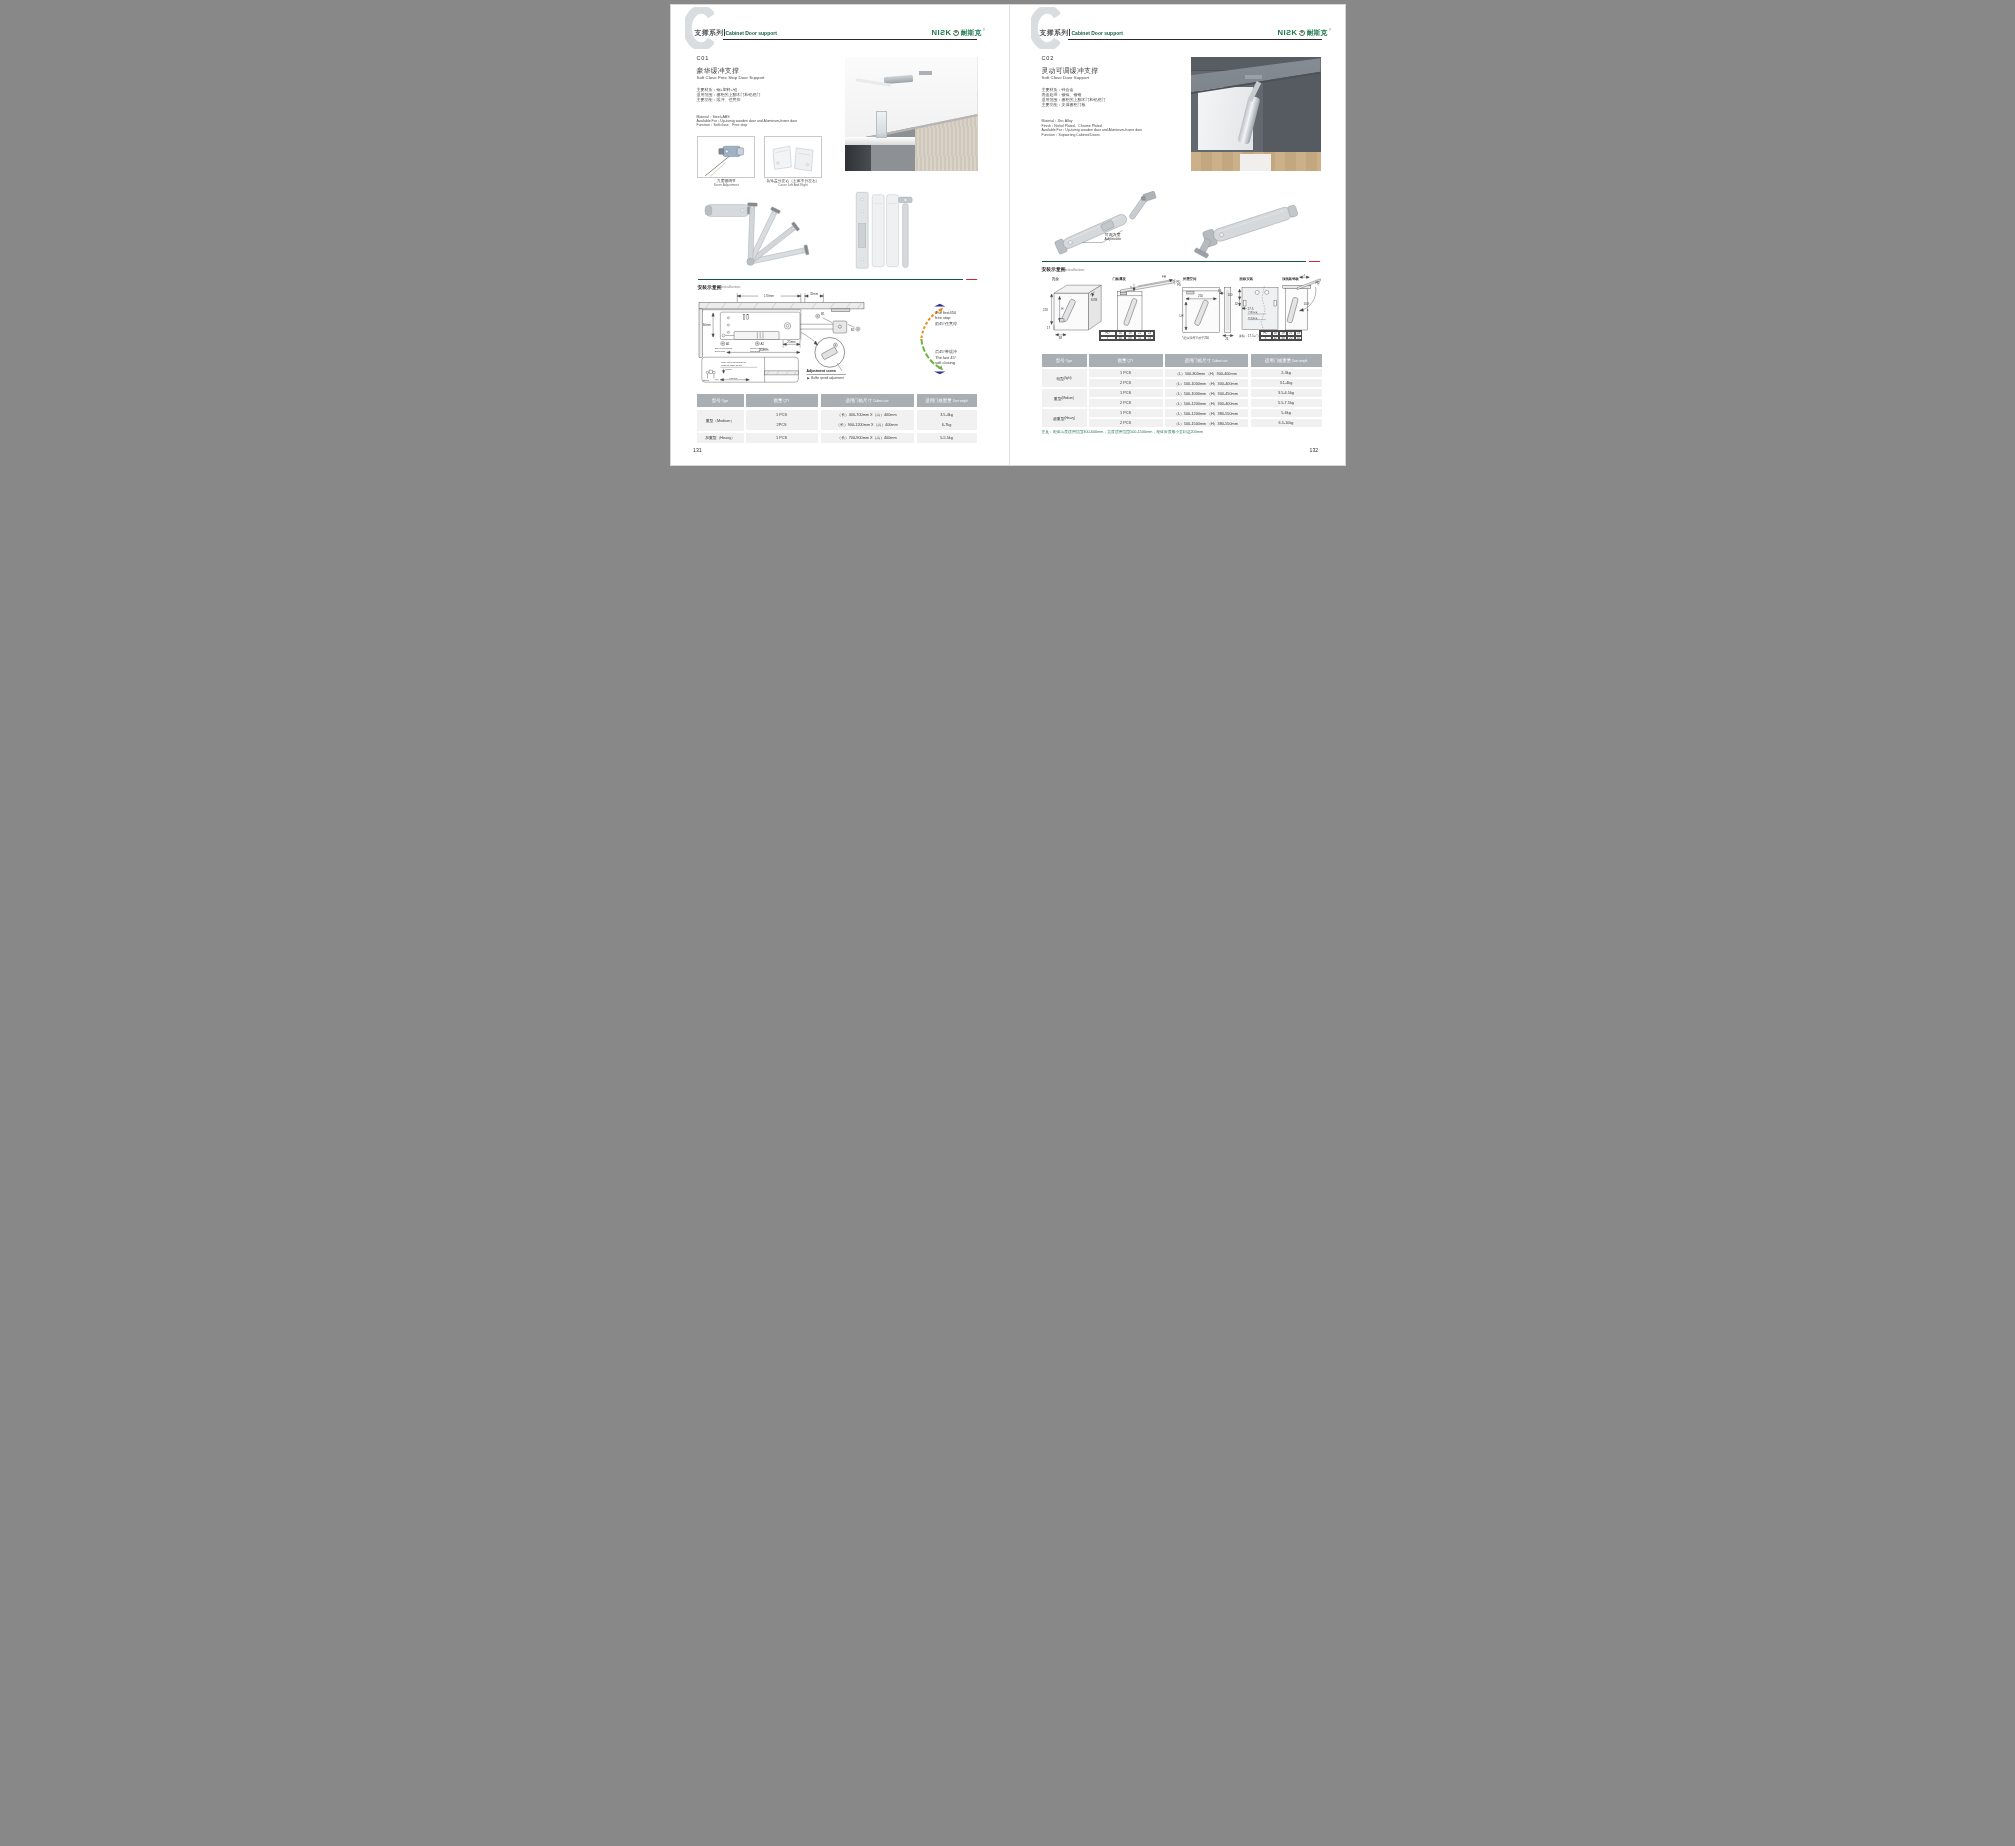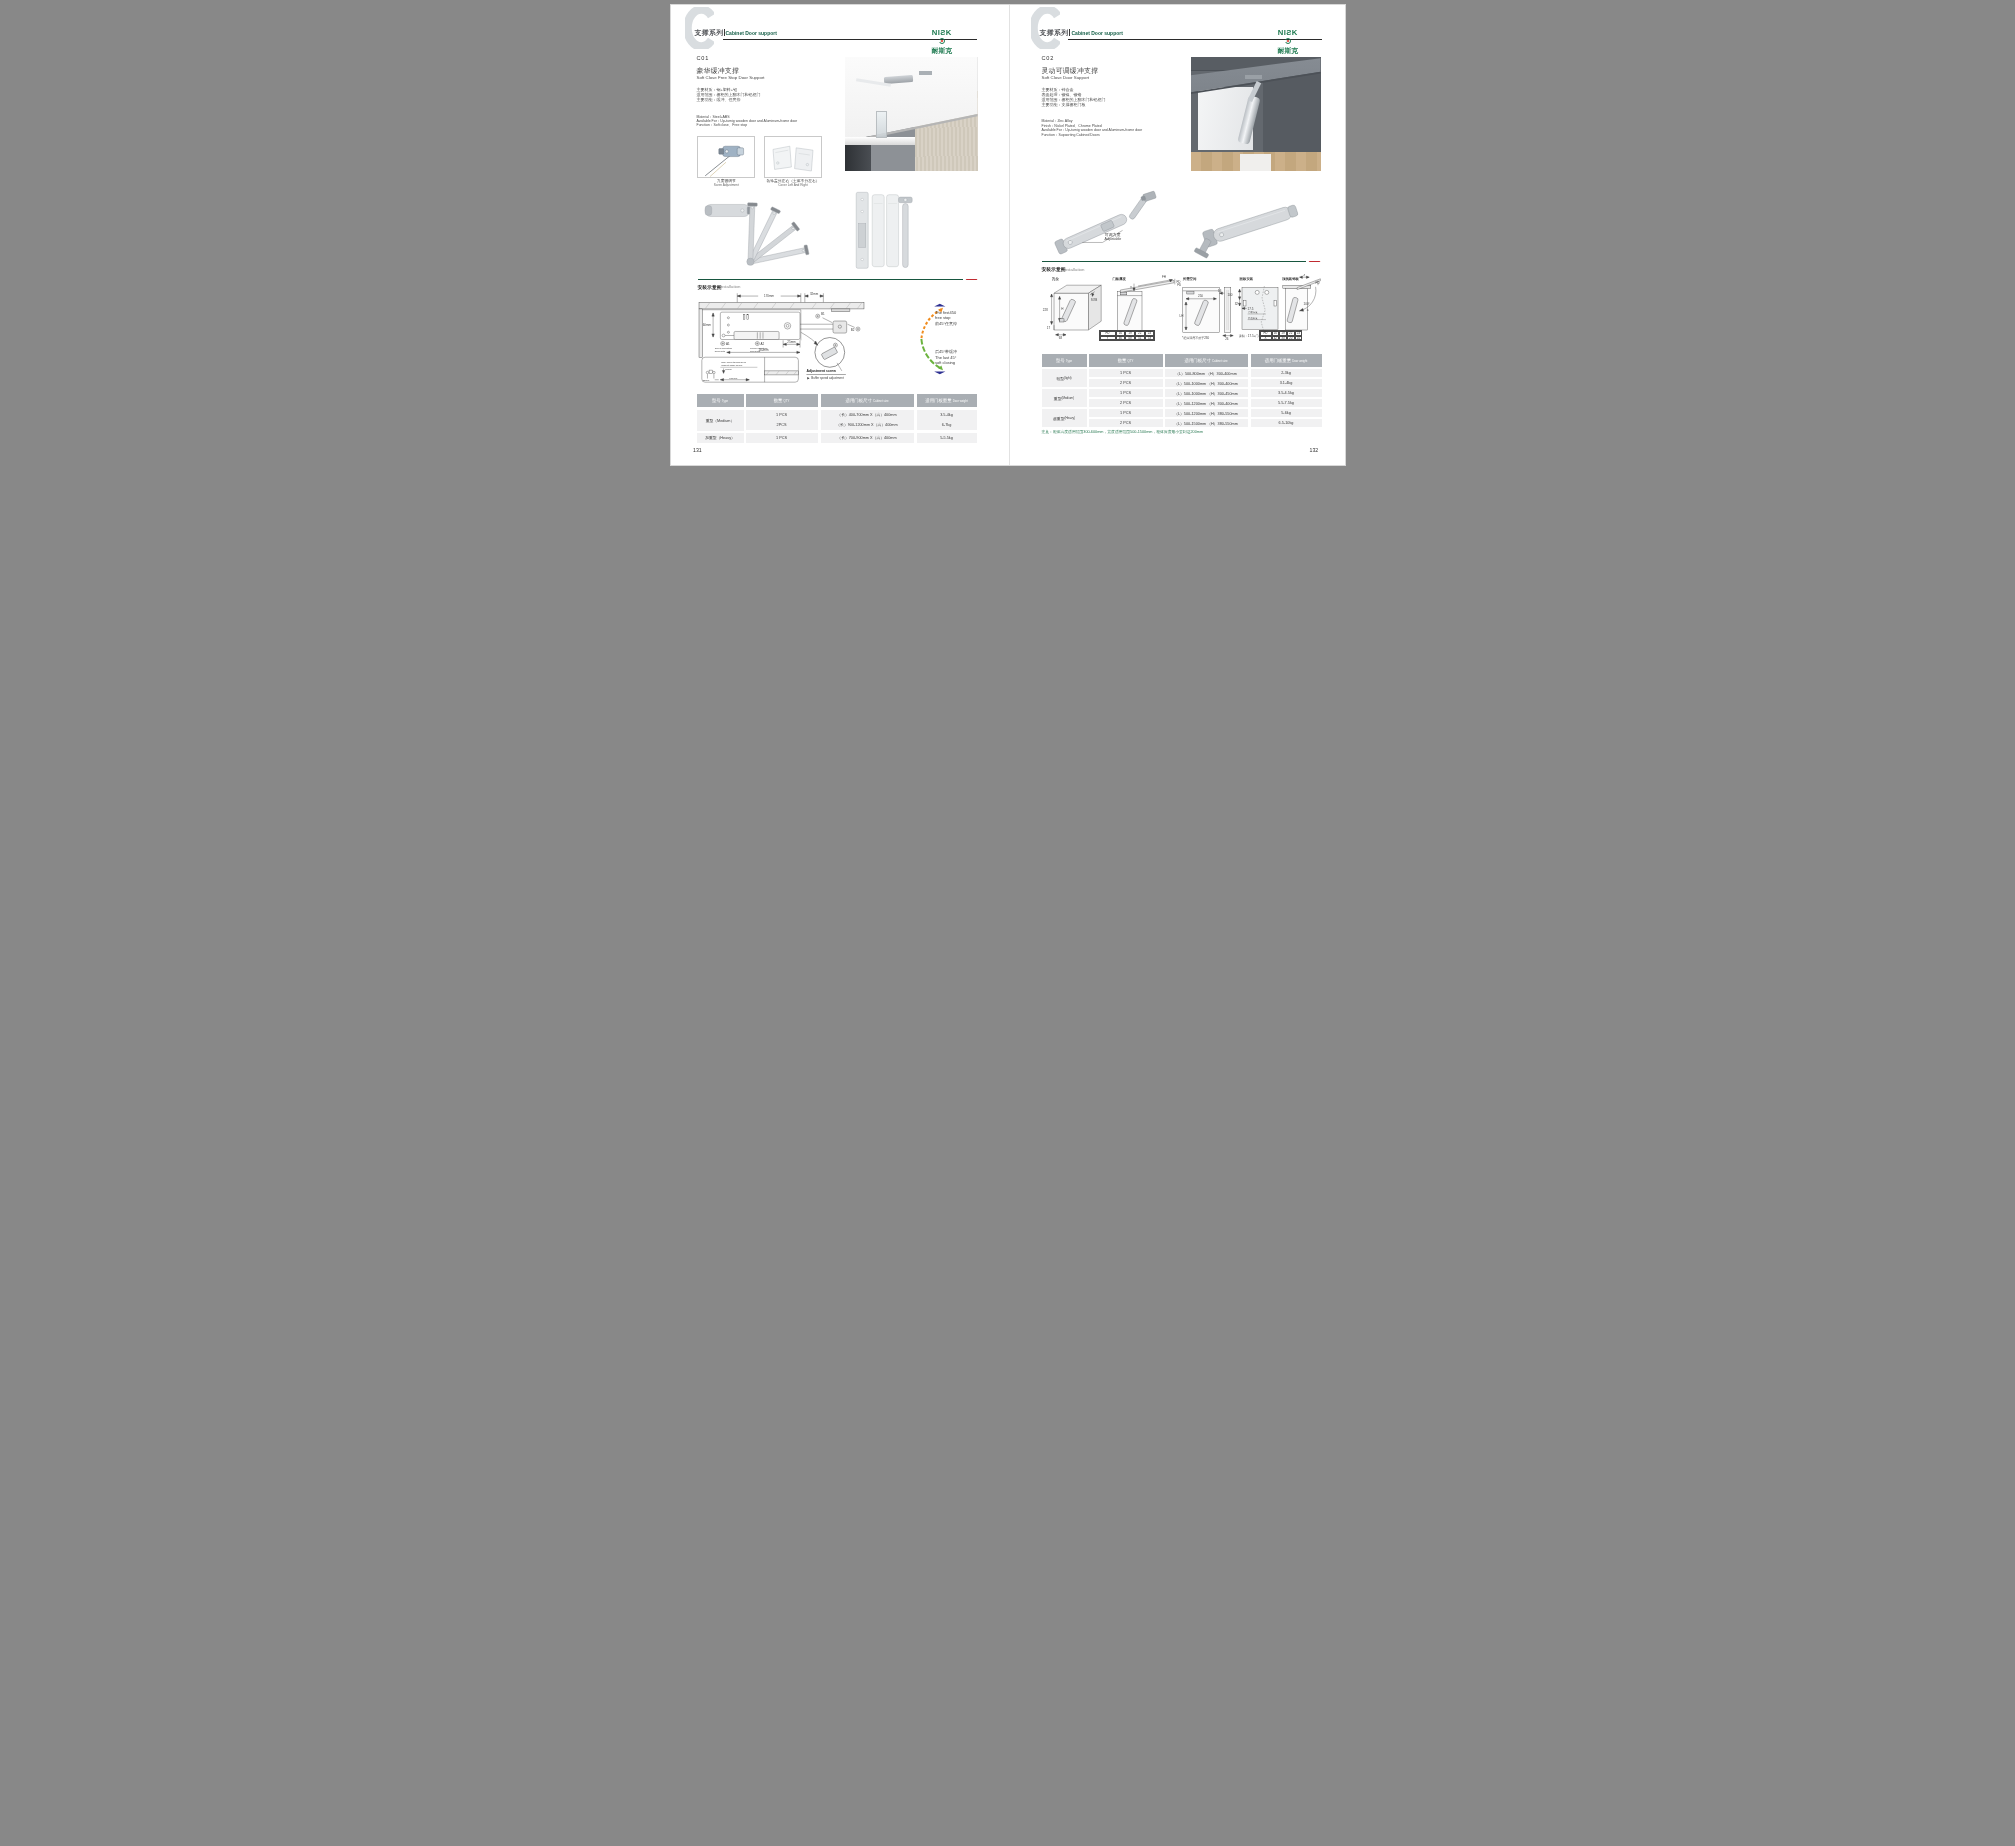--- a/index.html
+++ b/index.html
@@ -8,21 +8,21 @@
            border:0.4px solid #d8d8d8; overflow:hidden; color:#3f3f3f; }
   .abs { position:absolute; }
   .center-divider { position:absolute; left:338px; top:0; width:0.4px; height:462px; background:#e2e2e2; }
 
   
   .c-ring { position:absolute; width:29px; height:42px; }
   .series-cn { position:absolute; font-size:6.9px; font-weight:bold; color:#54565a; letter-spacing:0.4px; }
   .hdr-bar { position:absolute; width:0.6px; height:6.9px; background:#3a3a3a; }
   .series-en { position:absolute; font-size:5px; color:#176049; font-weight:bold; }
   .hdr-line { position:absolute; height:0.8px; background:#2b2b2b; }
-  .logo { position:absolute; display:flex; align-items:center; gap:1.6px;flex-direction:column; }
+  .logo { position:absolute; display:flex; align-items:center; gap:1.6px; }
   .logo-latin { font-size:7.7px; font-weight:900; color:#1e7a50; letter-spacing:0.4px; font-style:normal; }
   .logo-o { position:relative; width:6px; height:6px; border:1.4px solid #1e7a50; border-radius:50%; }
   .logo-o::before { content:""; position:absolute; left:-2.4px; top:1.2px; width:2.4px; height:1.2px; background:#fff; }
   .logo-dot { position:absolute; left:0.8px; top:0.8px; width:2px; height:2px; border-radius:50%; background:#e02b20; }
   .logo-cn { font-size:6.9px; font-weight:900; color:#1e7a50; }
   .logo-reg { font-size:2.8px; color:#1e7a50; align-self:flex-start; }
 
   
   .code { position:absolute; font-size:5.6px; letter-spacing:0.8px; color:#333; }
   .title-cn { position:absolute; font-size:6.9px; color:#3d3d3d; letter-spacing:0.2px; }

